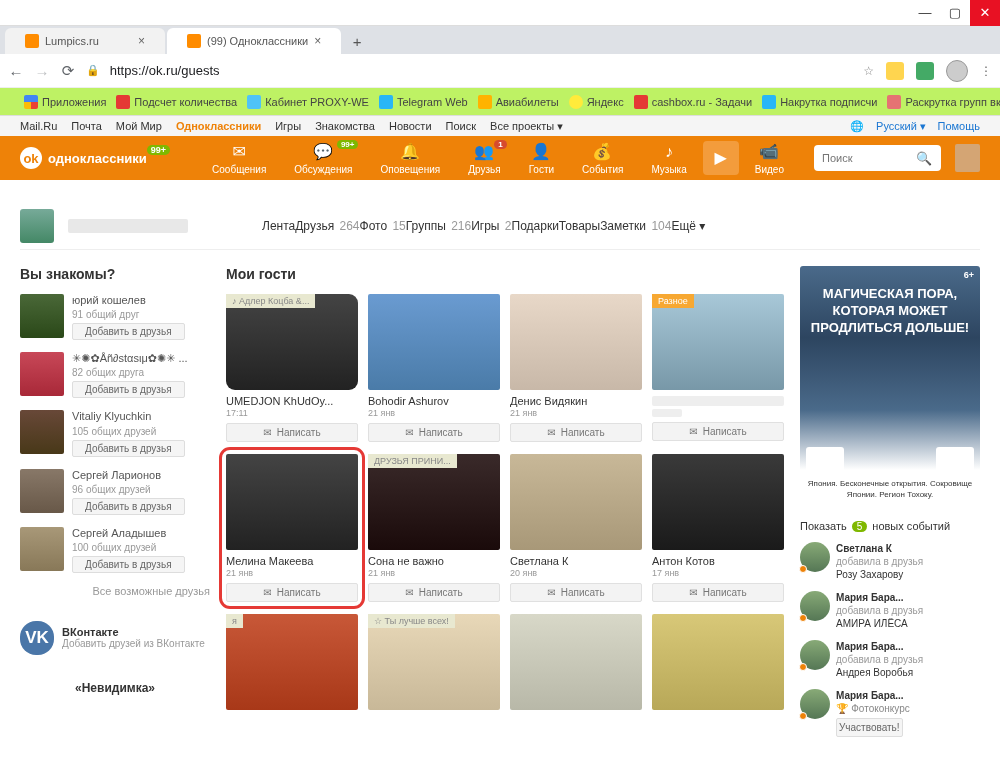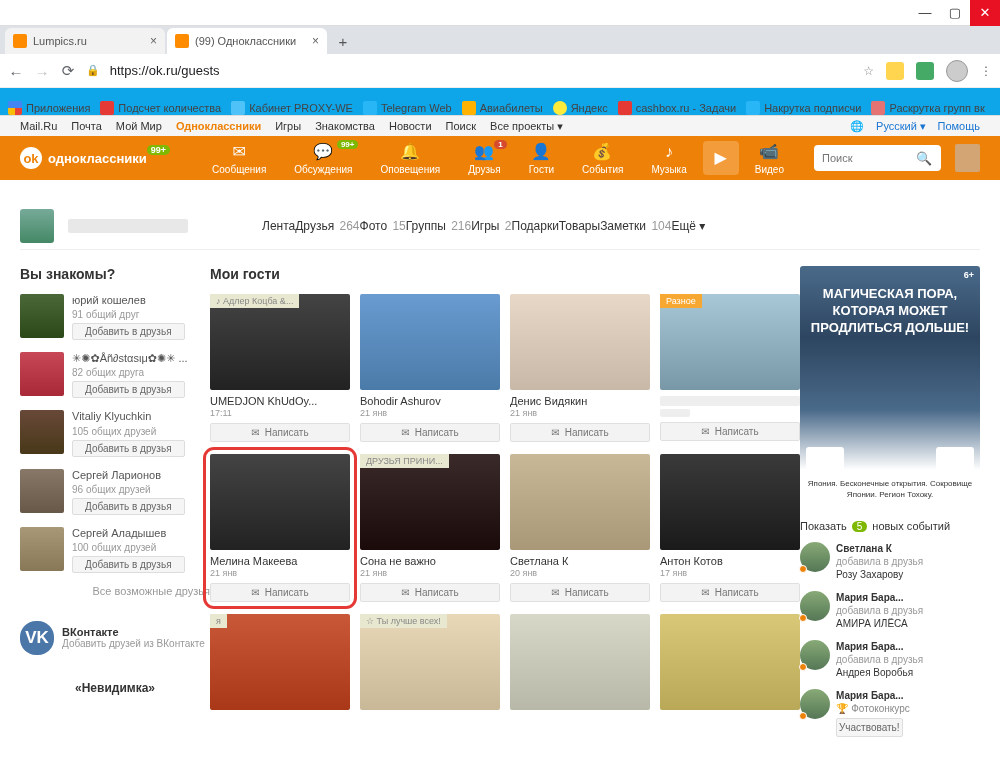--- a/index.html
+++ b/index.html
@@ -5,39 +5,39 @@
 * { margin: 0; padding: 0; box-sizing: border-box; font-family: Arial, sans-serif; }
 body { background: #f0f0f0; font-size: 12px; color: #333; overflow: hidden; height: 779px; width: 1000px; }
 
 
 .window-chrome { height: 26px; background: #fff; border-bottom: 1px solid #ddd; display: flex; justify-content: flex-end; align-items: center; padding: 0; }
 .window-btn { width: 30px; height: 26px; display: flex; align-items: center; justify-content: center; font-size: 13px; }
 .window-close { background: #e81123; color: #fff; }
 
 
 .browser-tabs { height: 28px; background: #dee1e6; display: flex; align-items: flex-end; padding-left: 5px; }
-.tab { background: #f2f2f2; height: 26px; padding: 0 8px; display: flex; align-items: center; gap: 6px; font-size: 11px; min-width: 160px; border-radius: 6px 6px 0 0; margin-right: 2px; color: #555; }
+.tab { background: #f2f2f2; height: 26px; padding: 0 20px; display: flex; align-items: center; gap: 6px; font-size: 11px; min-width: 160px; border-radius: 6px 6px 0 0; margin-right: 2px; color: #555; }
 .tab.active { background: #fff; }
 .tab .favicon { width: 14px; height: 14px; border-radius: 2px; }
 .fav-lumpics { background: #ff8c00; }
 .fav-ok { background: #ff8c00; }
 .tab .close { margin-left: auto; font-size: 12px; color: #666; }
 .newtab { width: 28px; height: 26px; display: flex; align-items: center; justify-content: center; font-size: 15px; color: #555; }
 
 
 .url-bar { height: 34px; background: #fff; display: flex; align-items: center; padding: 0 8px; gap: 10px; border-bottom: 1px solid #eee; }
 .nav-icon { width: 16px; height: 16px; color: #5f6368; display: flex; align-items: center; justify-content: center; font-size: 15px; }
 .url-input { flex: 1; height: 24px; border: none; outline: none; font-size: 13px; color: #202124; }
 .lock { color: #1a8b2c; font-size: 11px; }
 .url-right { display: flex; gap: 12px; align-items: center; }
 .ext-icon { width: 18px; height: 18px; border-radius: 3px; }
 .avatar-small { width: 22px; height: 22px; border-radius: 50%; background: #ccc; border: 1px solid #999; }
 
 
-.bookmarks { height: 28px; background: #0ea5e9; display: flex; align-items: flex-end; padding: 0 8px; gap: 10px; border-bottom: 1px solid #ddd; font-size: 11px; color: #444; overflow: hidden; }
+.bookmarks { height: 28px; background: #bef264; display: flex; align-items: center; padding: 0 24px; gap: 10px; border-bottom: 1px solid #ddd; font-size: 11px; color: #444; overflow: hidden; }
 .bookmark { display: flex; align-items: center; gap: 4px; white-space: nowrap; }
 .bm-icon { width: 14px; height: 14px; border-radius: 2px; }
 
 
 .mailru-bar { height: 20px; background: #f5f5f5; display: flex; align-items: center; padding: 0 20px; gap: 14px; font-size: 11px; }
 .mailru-bar a { color: #333; text-decoration: none; }
 .mailru-bar .active-link { color: #ee8208; font-weight: bold; }
 .mailru-right { margin-left: auto; display: flex; gap: 12px; align-items: center; }
 
 
@@ -62,21 +62,21 @@
 
 
 .profile-row { display: flex; align-items: center; height: 40px; border-bottom: 1px solid #eee; margin-bottom: 16px; gap: 14px; padding: 0 0 8px 0; }
 .profile-ava { width: 34px; height: 34px; background: linear-gradient(#7a9, #486); border-radius: 3px; }
 .profile-name-blur { width: 120px; height: 14px; background: #e8e8e8; border-radius: 2px; }
 .profile-tabs { margin-left: 60px; display: flex; font-size: 12px; }
 .profile-tab { color: #333; }
 .profile-tab .count { color: #999; margin-left: 2px; }
 
 
-.cols { display: flex; }
+.cols { display: flex; gap: 16px; }
 .col-left { width: 190px; }
 .col-mid { flex: 1; }
 .col-right { width: 180px; }
 
 .panel-title { font-size: 14px; font-weight: bold; margin-bottom: 12px; }
 
 
 .suggest-item { display: flex; gap: 8px; margin-bottom: 12px; }
 .suggest-ava { width: 44px; height: 44px; background: linear-gradient(135deg, #888, #555); border-radius: 2px; flex-shrink: 0; }
 .suggest-info { flex: 1; }
@@ -117,21 +117,21 @@
 .event-ava { width: 30px; height: 30px; background: linear-gradient(#8a7, #575); border-radius: 50%; flex-shrink: 0; position: relative; }
 .event-dot { position: absolute; bottom: -1px; left: -1px; width: 8px; height: 8px; background: #ee8208; border-radius: 50%; border: 1px solid #fff; }
 .event-text { font-size: 10px; line-height: 1.3; }
 .event-name { font-weight: bold; color: #333; }
 .event-action { color: #999; }
 .event-link { color: #333; }
 .event-photo-contest { color: #888; display: flex; align-items: center; gap: 3px; margin-bottom: 3px; }
 .event-participate { display: inline-block; background: #f5f5f5; border: 1px solid #ddd; padding: 2px 2px; font-size: 10px; color: #666; border-radius: 2px; }
 
 
-.gp1 { background: linear-gradient(#444, #222); }
+.gp1 { background: linear-gradient(#444, #222); border-radius: 9px; }
 .gp2 { background: linear-gradient(#6a9bd1, #4a7ba8); }
 .gp3 { background: linear-gradient(#e8d8c8, #c8b8a8); }
 .gp4 { background: linear-gradient(#a8c8d8, #7898a8); }
 .gp5 { background: linear-gradient(#444, #222); }
 .gp6 { background: linear-gradient(#3a2a2a, #1a0a0a); }
 .gp7 { background: linear-gradient(#c8b898, #a89878); }
 .gp8 { background: linear-gradient(#3a3a3a, #1a1a1a); }
 .gp9 { background: linear-gradient(#c85838, #a83818); }
 .gp10 { background: linear-gradient(#e8d8b8, #c8b898); }
 .gp11 { background: linear-gradient(#d8d8c8, #b8b8a8); }

